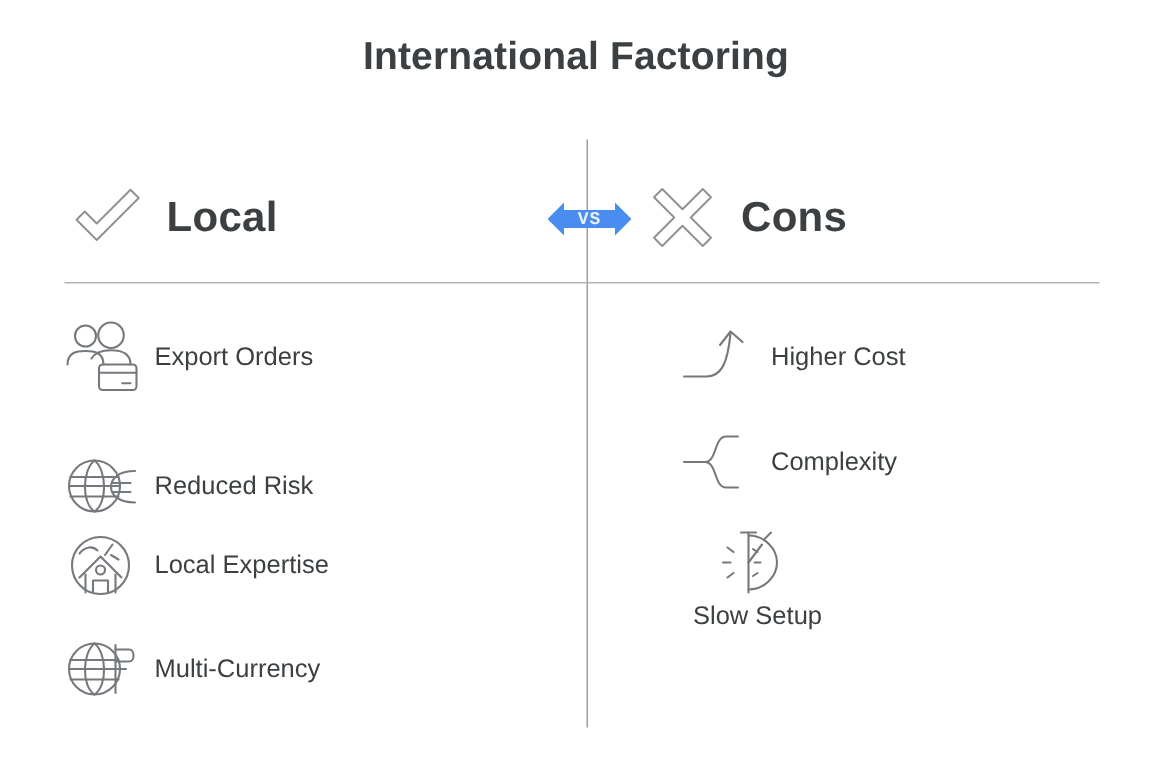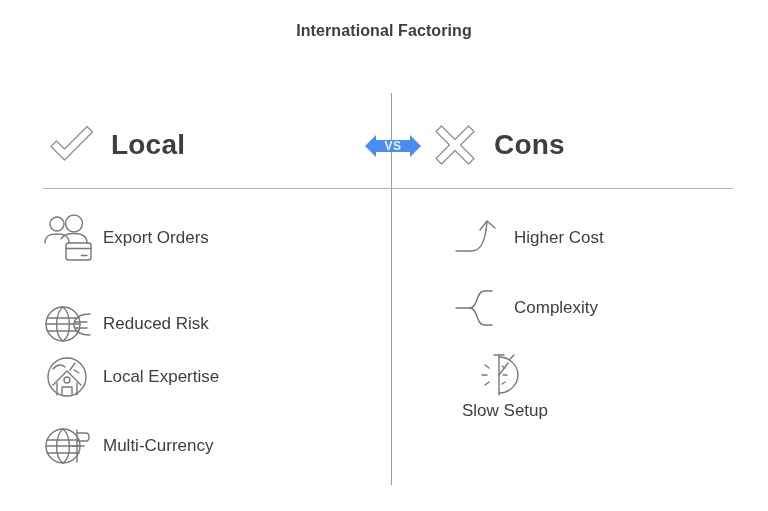--- a/index.html
+++ b/index.html
@@ -16,21 +16,21 @@
     -webkit-font-smoothing: antialiased;
   }
 
   
   .page-title {
     position: absolute;
     top: 22px;
     left: 0;
     width: 768px;
     text-align: center;
-    font-size: 16px;
+    font-size: 26px;
     font-weight: bold;
     color: #3c4043;
     letter-spacing: 0.1px;
   }
 
   
   .v-divider {
     position: absolute;
     left: 391px;
     top: 93px;
@@ -50,20 +50,21 @@
   
   .vs-badge {
     position: absolute;
     left: 365px;
     top: 124px;
     width: 56px;
     height: 44px;
     display: flex;
     align-items: center;
     justify-content: center;
+    font-family: Liberation Mono, monospace;
   }
   .vs-badge svg { position: absolute; left: 0; top: 0; }
   .vs-label {
     position: relative;
     z-index: 2;
     font-size: 12px;
     font-weight: bold;
     color: #eaf1fd;
     letter-spacing: 0.6px;
   }

